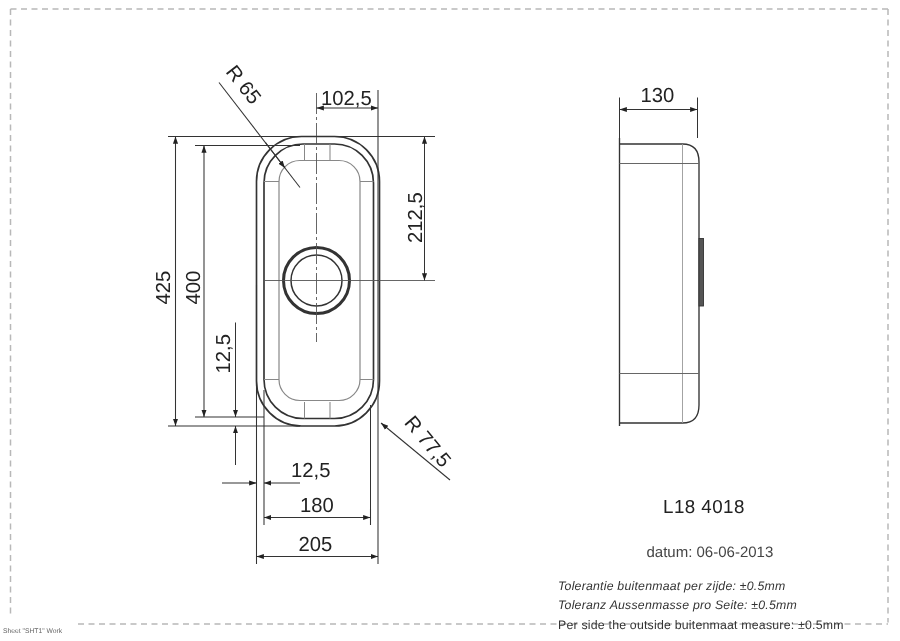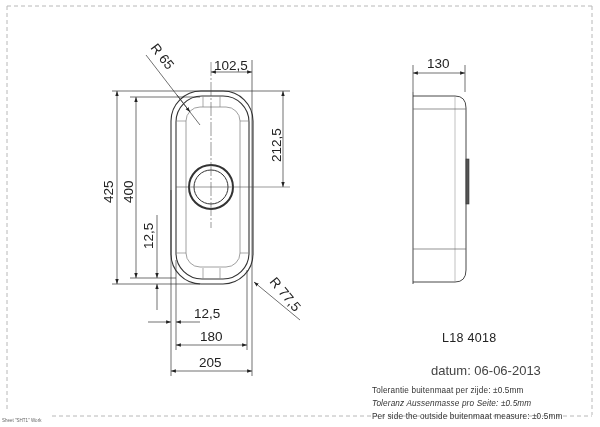--- a/index.html
+++ b/index.html
@@ -3,23 +3,23 @@
   <meta charset="utf-8">
   <style>
     html, body { margin: 0; padding: 0; background: #ffffff; }
     body { width: 600px; height: 427px; position: relative; overflow: hidden;
            font-family: "Liberation Sans", "DejaVu Sans", sans-serif; color: #222; }
     .sheet { position: absolute; left: 0; top: 0; width: 600px; height: 427px; }
     svg { position: absolute; left: 0; top: 0; }
     .dimtxt { font-family: "Liberation Sans", "DejaVu Sans", sans-serif; font-size: 13.5px; fill: #222; }
     .txt { position: absolute; white-space: nowrap; color: #333; }
     .title { left: 442px; top: 331px; font-size: 12.5px; color: #222; letter-spacing: 0.3px; }
-    .date { left: 431px; top: 363px; font-size: 13px; color: #444; }
+    .date { left: 431px; top: 363px; font-size: 10px; color: #444; }
     .tol { left: 372px; font-size: 8.2px; color: #333; letter-spacing: 0.15px; }
-    .tol1 { top: 386px; }
+    .tol1 { top: 386px; font-style: italic; }
     .tol2 { top: 399px; font-style: italic; }
     .tol3 { top: 412px; }
     .sheetlabel { position: absolute; left: 2px; top: 418px; font-size: 4.5px; color: #666; }
   </style>
 </head>
 <body>
 
 <div class="sheet">
   <svg width="600" height="427" viewBox="0 0 600 427">
     <defs>

